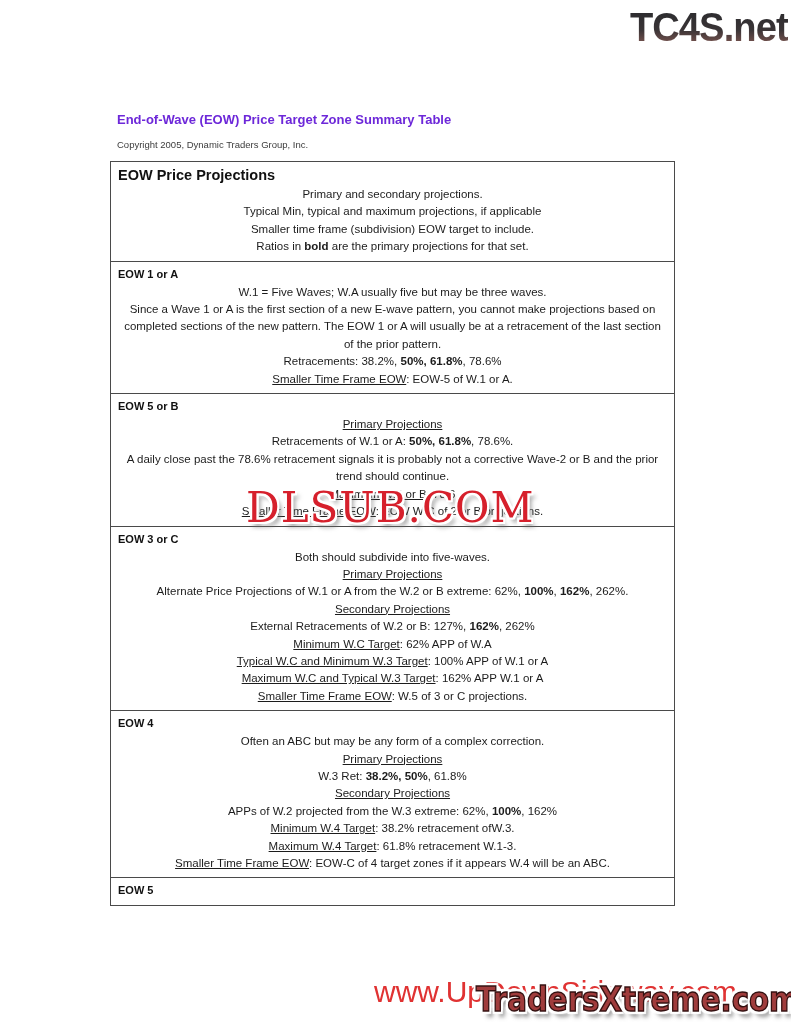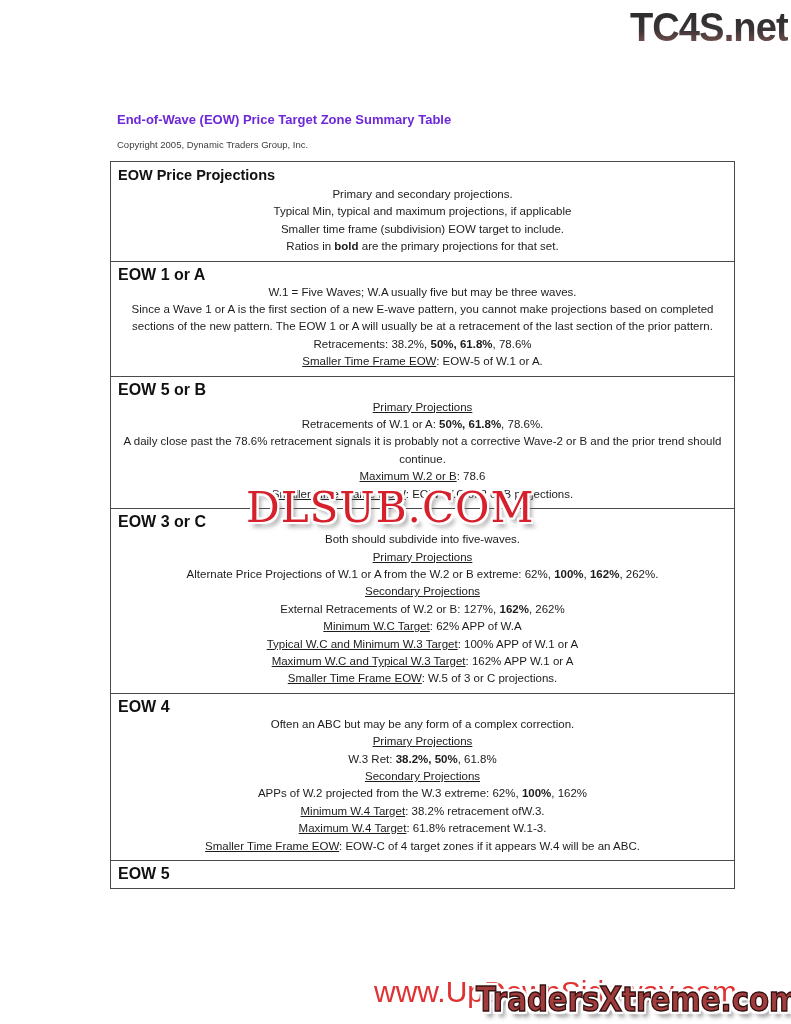--- a/index.html
+++ b/index.html
@@ -29,26 +29,26 @@
     position: absolute; left: 117px; top: 112px;
     font-size: 13px; font-weight: bold; color: #6d28d9;
   }
   .copyright {
     position: absolute; left: 117px; top: 139px;
     font-size: 9.5px; color: #3c3c3c;
   }
 
   
   .eow-table {
-    position: absolute; left: 110px; top: 161px; width: 625px;
+    position: absolute; left: 110px; top: 161px; width: 565px;
     border: 1px solid #4a4a4a; background: #fff;
   }
   .section { padding: 3px 7px 5px 7px; border-top: 1px solid #4a4a4a; }
   .section:first-child { border-top: none; }
-  .section-title { font-weight: bold; font-size: 16px; line-height: 19px; color: #111; }
+  .section-title { font-weight: bold; font-size: 11px; line-height: 19px; color: #111; }
   .section:first-child .section-title { font-size: 14.5px; line-height: 21px; }
   .tline { font-size: 11.5px; line-height: 17.4px; color: #1c1c1c; text-align: center; }
   .tline .b { font-weight: bold; }
   .tline .u { text-decoration: underline; }
 
   
   .dlsub {
     position: absolute; left: 246px; top: 483px; z-index: 5;
     font-family: "DejaVu Serif", serif; font-weight: normal;
     font-size: 42px; letter-spacing: 1px; white-space: nowrap;

